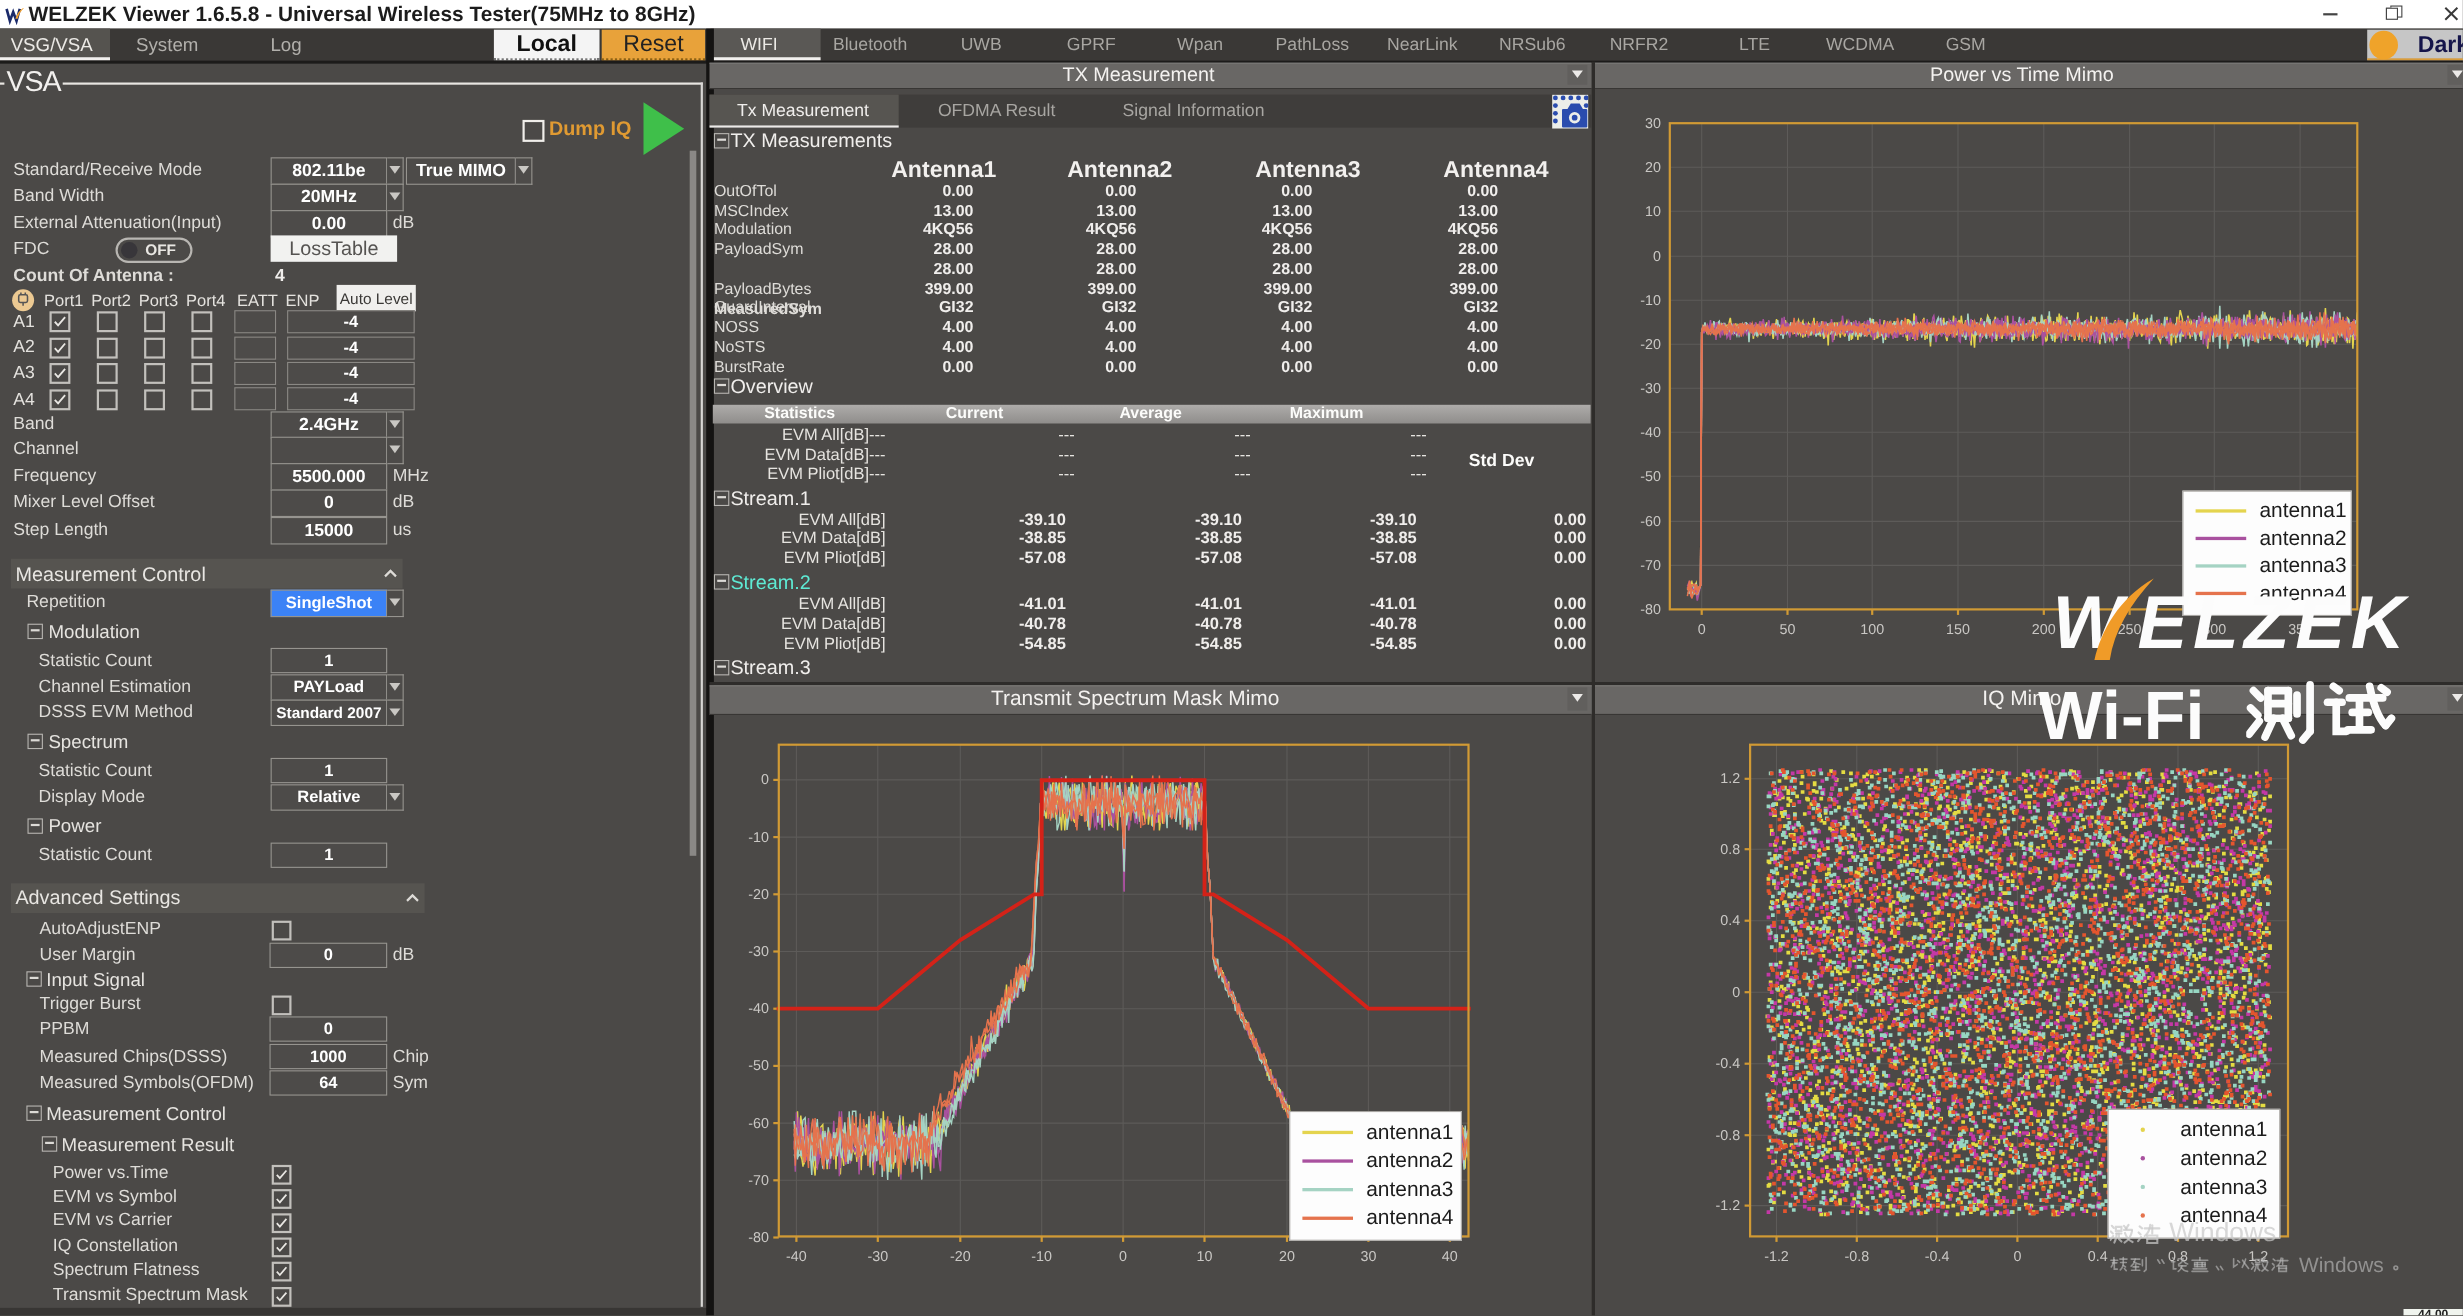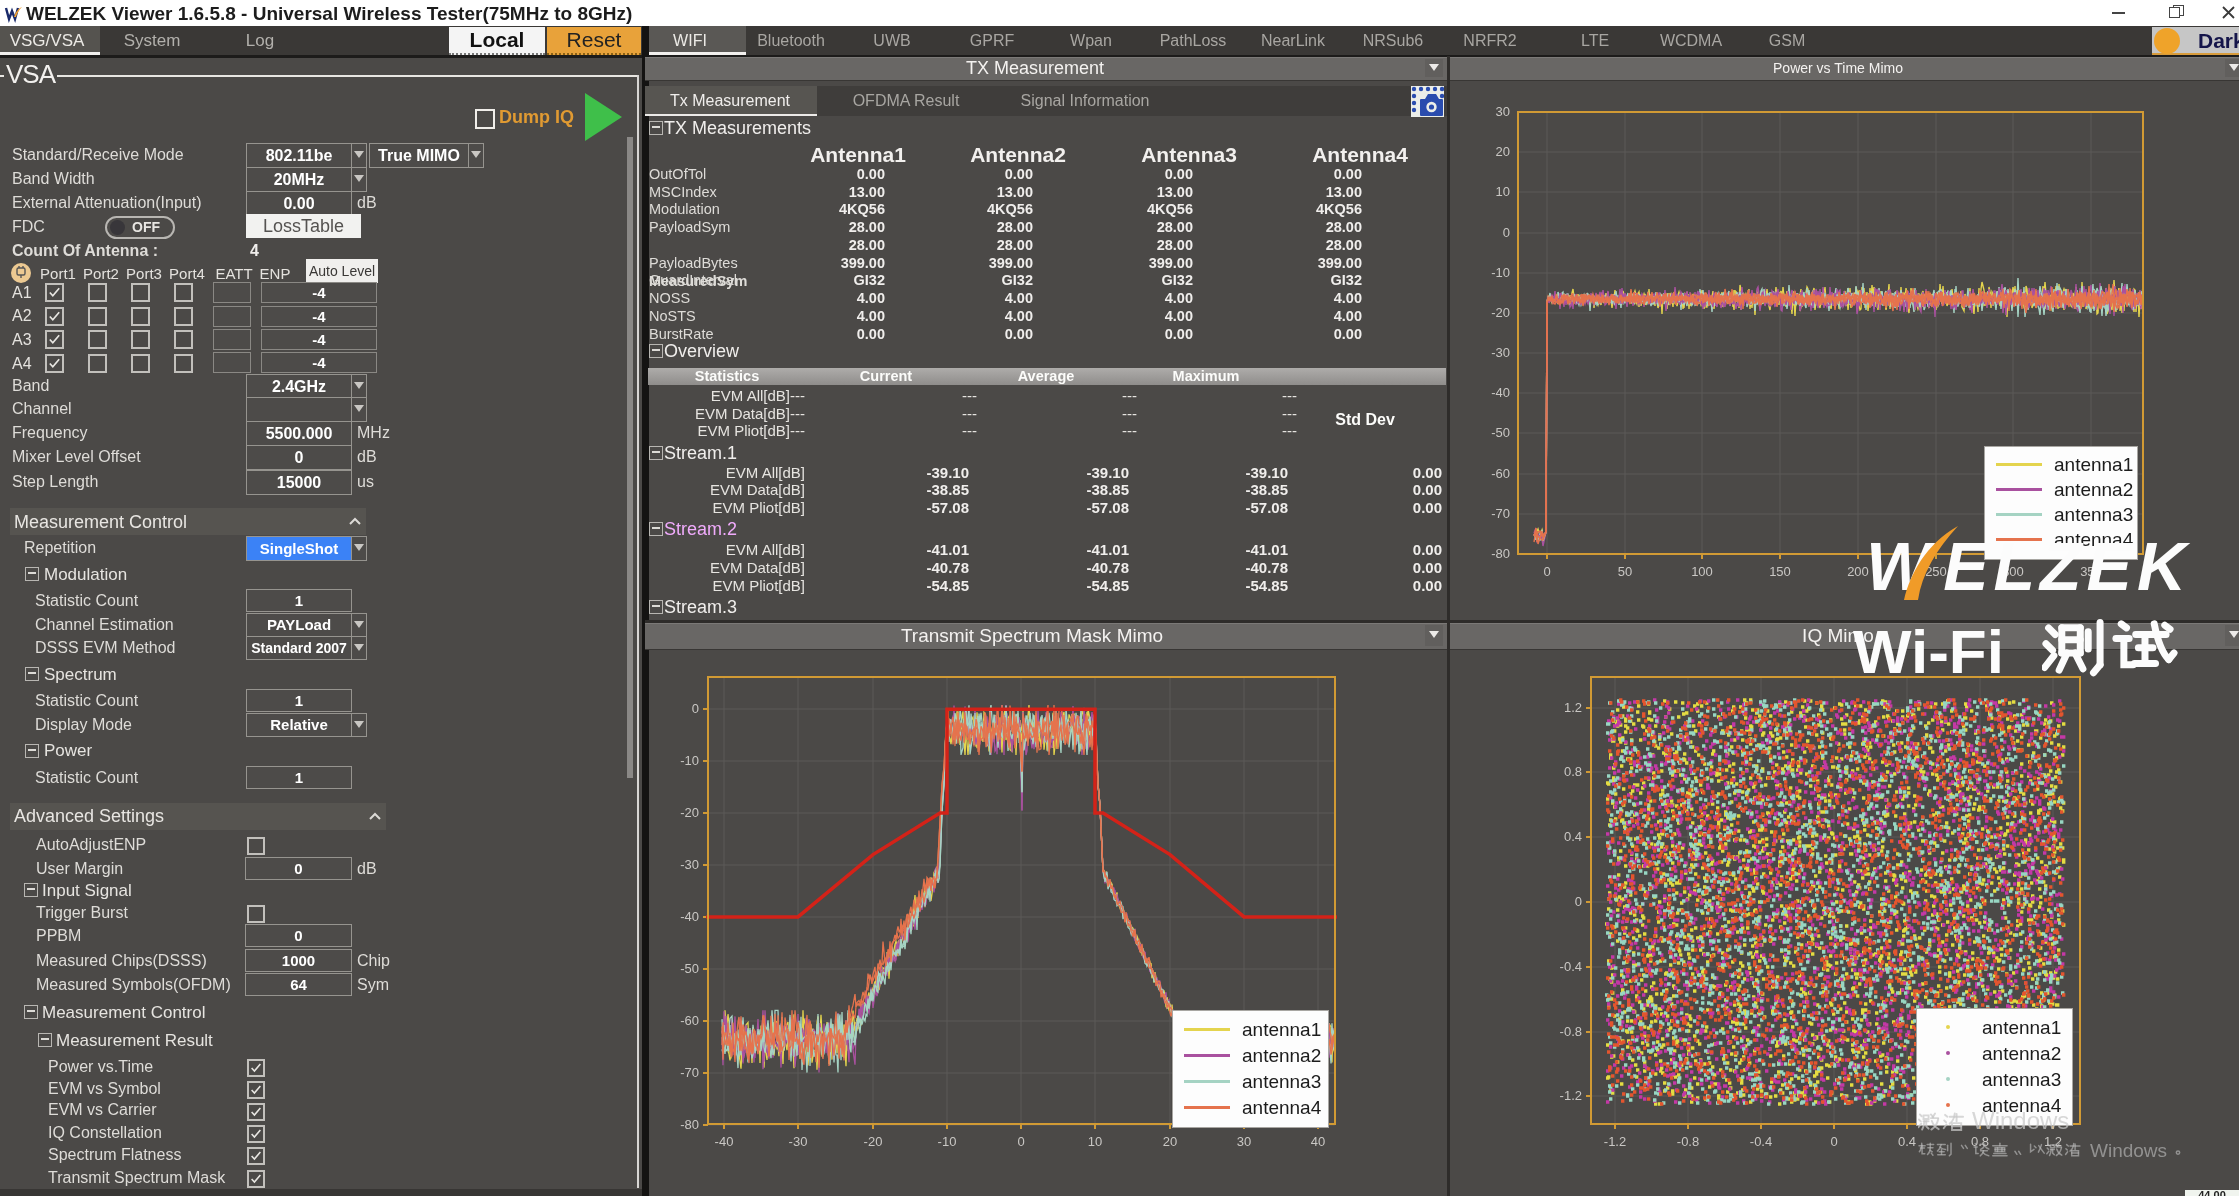--- a/index.html
+++ b/index.html
@@ -243,21 +243,21 @@
 <div class="a" style="left:637px;top:75px;width:2px;height:1113px;background:#d8d6d4"></div>
 <div class="a" style="left:627px;top:137px;width:6px;height:641px;background:#8a8886"></div>
 <div class="a" style="left:0;top:1189px;width:643px;height:7px;background:#383634"></div>
 <div class="a" style="left:642px;top:26px;width:7px;height:1170px;background:#141312"></div>
 <div class="a" style="left:645px;top:57px;width:802px;height:22px;background:#696765;border-top:1px solid #7b7977;border-bottom:1px solid #383634"></div>
 <div class="a" style="left:835px;top:55px;width:400px;text-align:center;height:26px;line-height:26px;font-size:18px;color:#f4f2f0;font-weight:400;">TX Measurement</div>
 <div class="a" style="left:1425px;top:59px;width:18px;height:18px;background:#615f5d">
     <div class="tri" style="margin:5px auto 0;border-top-color:#eceae8"></div>
   </div>
 <div class="a" style="left:1450px;top:57px;width:789px;height:22px;background:#696765;border-top:1px solid #7b7977;border-bottom:1px solid #383634"></div>
-<div class="a" style="left:1638px;top:55px;width:400px;text-align:center;height:26px;line-height:26px;font-size:14px;color:#f4f2f0;font-weight:400;">Power vs Time Mimo</div>
+<div class="a" style="left:1638px;top:55px;width:400px;text-align:center;height:26px;line-height:26px;font-size:18px;color:#f4f2f0;font-weight:400;">Power vs Time Mimo</div>
 <div class="a" style="left:2225px;top:59px;width:18px;height:18px;background:#615f5d">
     <div class="tri" style="margin:5px auto 0;border-top-color:#eceae8"></div>
   </div>
 <div class="a" style="left:645px;top:620px;width:1594px;height:3px;background:#2e2c2a"></div>
 <div class="a" style="left:1447px;top:56px;width:3px;height:1140px;background:#2e2c2a"></div>
 <div class="a" style="left:645px;top:623px;width:802px;height:25px;background:#696765;border-top:1px solid #7b7977;border-bottom:1px solid #383634"></div>
 <div class="a" style="left:832px;top:622px;width:400px;text-align:center;height:27px;line-height:27px;font-size:19px;color:#f4f2f0;font-weight:400;">Transmit Spectrum Mask Mimo</div>
 <div class="a" style="left:1425px;top:625px;width:18px;height:21px;background:#615f5d">
     <div class="tri" style="margin:6px auto 0;border-top-color:#eceae8"></div>
   </div>
@@ -385,21 +385,21 @@
 <div class="a" style="left:988px;top:478px;width:300px;text-align:right;height:23px;line-height:23px;font-size:15px;color:#f0eeec;font-weight:600;">-38.85</div>
 <div class="a" style="left:1142px;top:478px;width:300px;text-align:right;height:23px;line-height:23px;font-size:15px;color:#f0eeec;font-weight:600;">0.00</div>
 <div class="a" style="left:505px;top:496px;width:300px;text-align:right;height:23px;line-height:23px;font-size:15px;color:#e6e4e0;font-weight:400;">EVM Pliot[dB]</div>
 <div class="a" style="left:669px;top:496px;width:300px;text-align:right;height:23px;line-height:23px;font-size:15px;color:#f0eeec;font-weight:600;">-57.08</div>
 <div class="a" style="left:829px;top:496px;width:300px;text-align:right;height:23px;line-height:23px;font-size:15px;color:#f0eeec;font-weight:600;">-57.08</div>
 <div class="a" style="left:988px;top:496px;width:300px;text-align:right;height:23px;line-height:23px;font-size:15px;color:#f0eeec;font-weight:600;">-57.08</div>
 <div class="a" style="left:1142px;top:496px;width:300px;text-align:right;height:23px;line-height:23px;font-size:15px;color:#f0eeec;font-weight:600;">0.00</div>
 <div class="a" style="left:649px;top:522px;width:12px;height:12px;border:1px solid #b8b6b2">
     <div style="height:2px;background:#dcdad6;margin:4px 2px"></div>
   </div>
-<div class="a" style="left:664px;top:516px;height:26px;line-height:26px;font-size:18px;color:#f0abfc;font-weight:400;">Stream.2</div>
+<div class="a" style="left:664px;top:516px;height:26px;line-height:26px;font-size:18px;color:#5eead4;font-weight:400;">Stream.2</div>
 <div class="a" style="left:505px;top:538px;width:300px;text-align:right;height:23px;line-height:23px;font-size:15px;color:#e6e4e0;font-weight:400;">EVM All[dB]</div>
 <div class="a" style="left:669px;top:538px;width:300px;text-align:right;height:23px;line-height:23px;font-size:15px;color:#f0eeec;font-weight:600;">-41.01</div>
 <div class="a" style="left:829px;top:538px;width:300px;text-align:right;height:23px;line-height:23px;font-size:15px;color:#f0eeec;font-weight:600;">-41.01</div>
 <div class="a" style="left:988px;top:538px;width:300px;text-align:right;height:23px;line-height:23px;font-size:15px;color:#f0eeec;font-weight:600;">-41.01</div>
 <div class="a" style="left:1142px;top:538px;width:300px;text-align:right;height:23px;line-height:23px;font-size:15px;color:#f0eeec;font-weight:600;">0.00</div>
 <div class="a" style="left:505px;top:556px;width:300px;text-align:right;height:23px;line-height:23px;font-size:15px;color:#e6e4e0;font-weight:400;">EVM Data[dB]</div>
 <div class="a" style="left:669px;top:556px;width:300px;text-align:right;height:23px;line-height:23px;font-size:15px;color:#f0eeec;font-weight:600;">-40.78</div>
 <div class="a" style="left:829px;top:556px;width:300px;text-align:right;height:23px;line-height:23px;font-size:15px;color:#f0eeec;font-weight:600;">-40.78</div>
 <div class="a" style="left:988px;top:556px;width:300px;text-align:right;height:23px;line-height:23px;font-size:15px;color:#f0eeec;font-weight:600;">-40.78</div>
 <div class="a" style="left:1142px;top:556px;width:300px;text-align:right;height:23px;line-height:23px;font-size:15px;color:#f0eeec;font-weight:600;">0.00</div>

